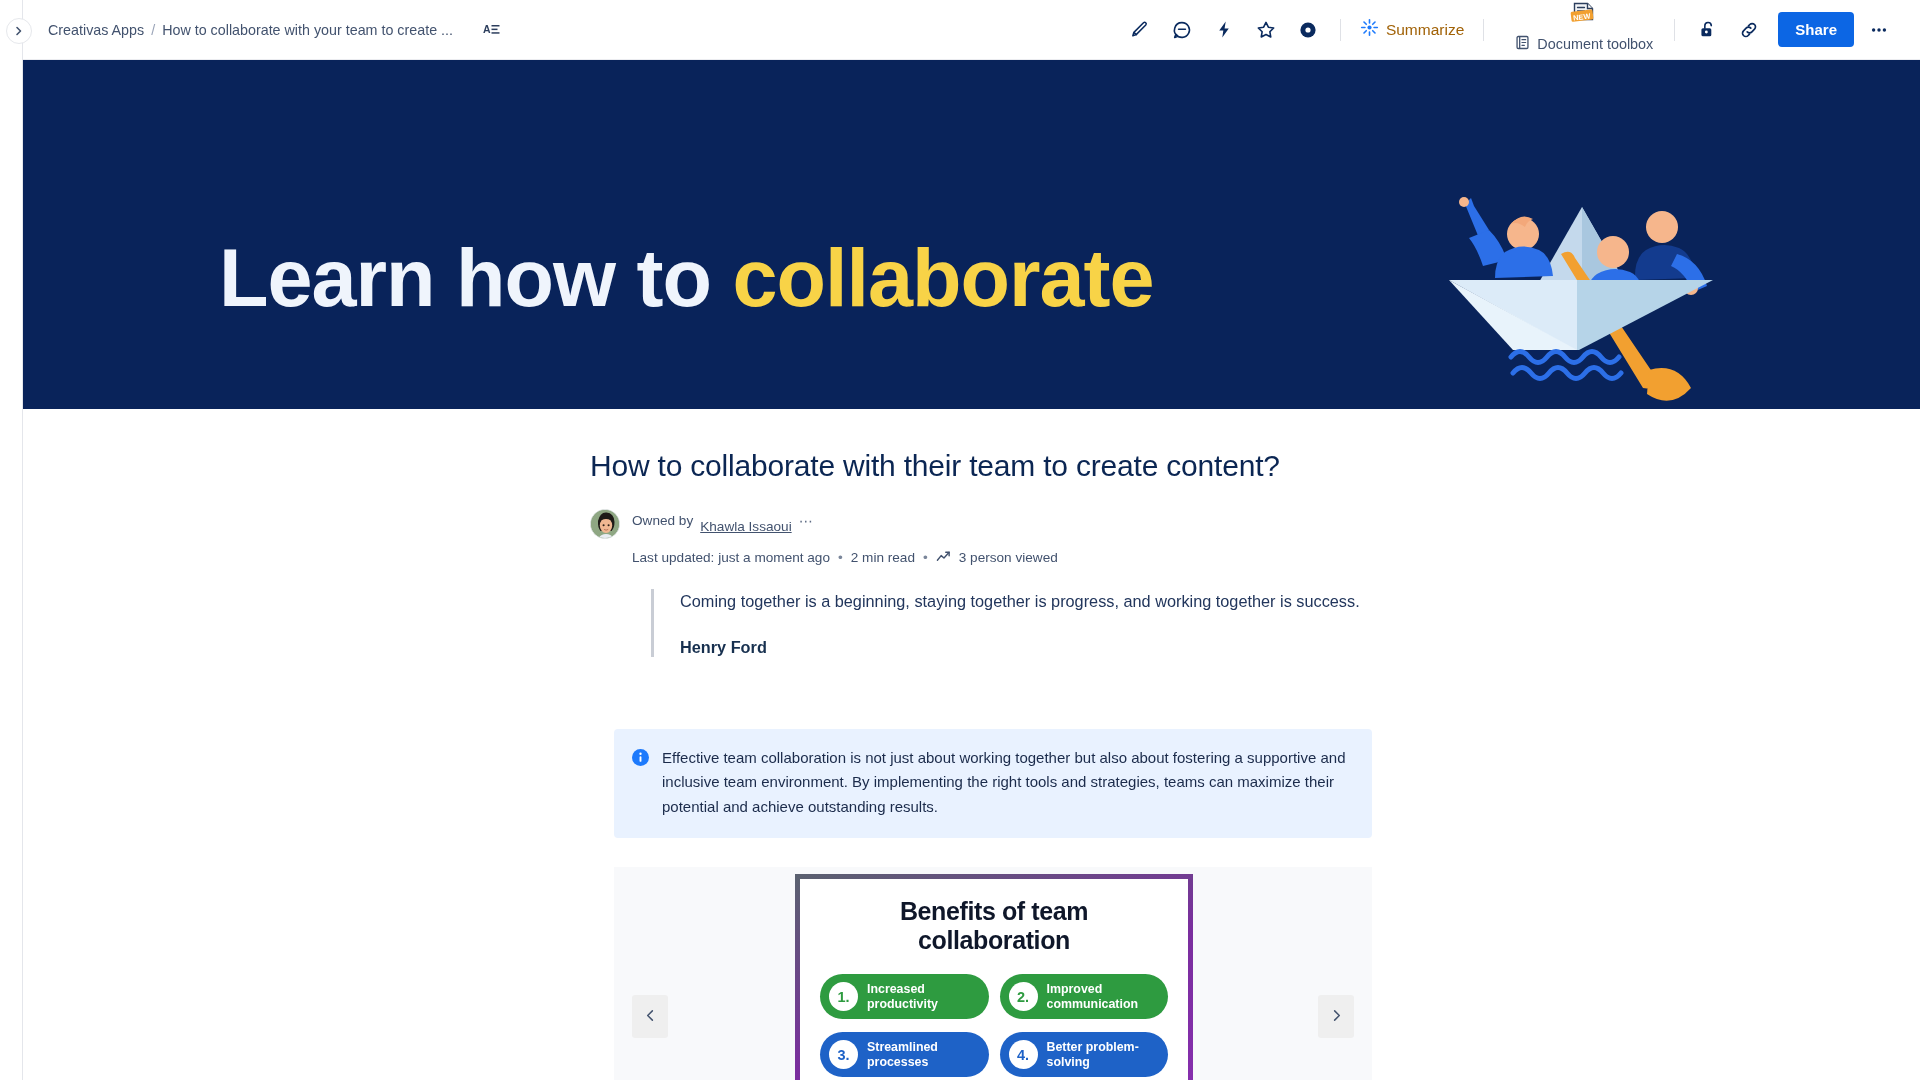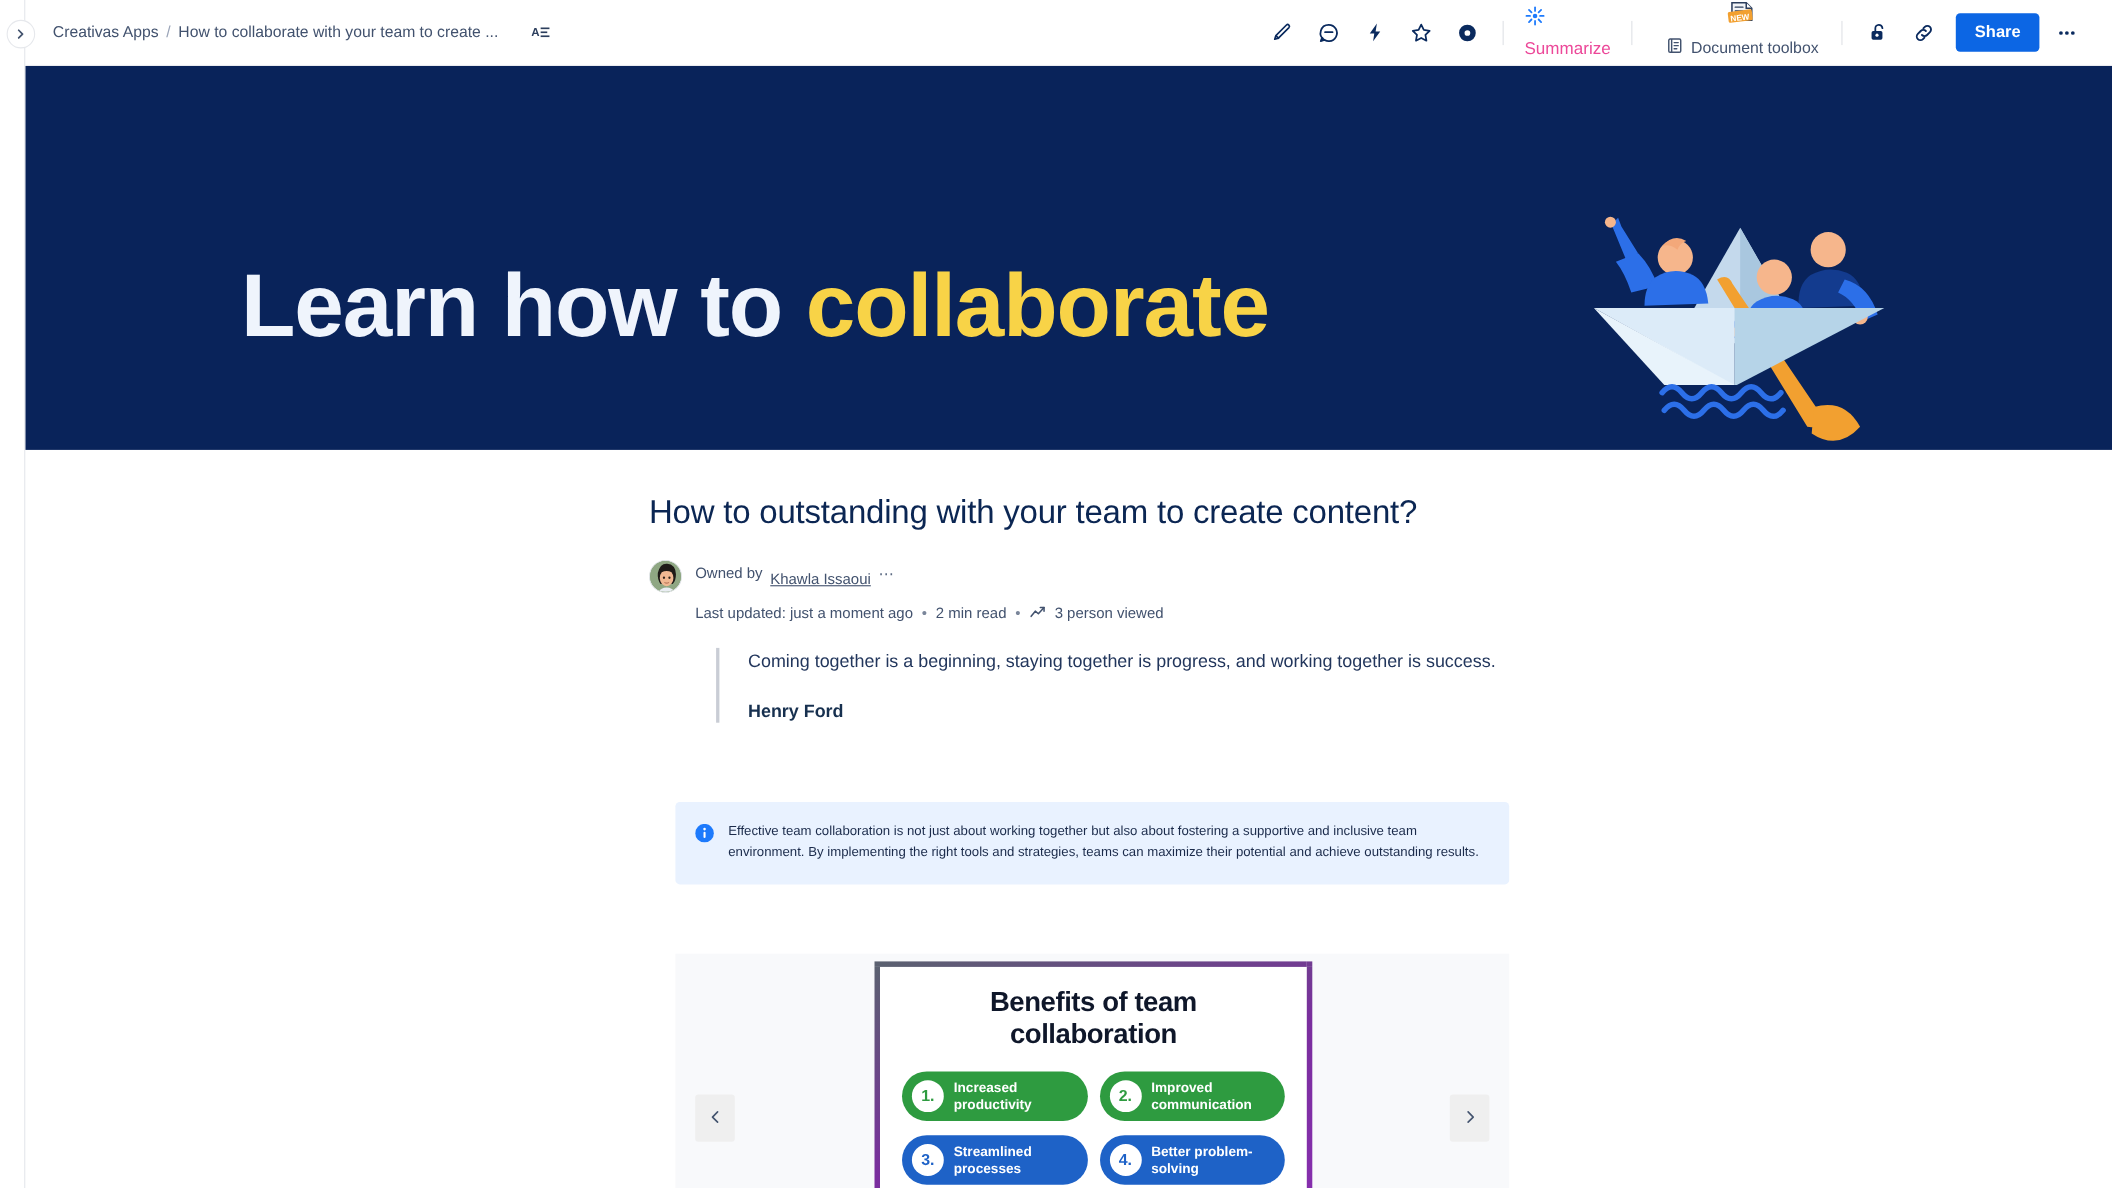--- a/index.html
+++ b/index.html
@@ -60,25 +60,24 @@
   .tb-icon {
     width: 34px; height: 34px;
     display: flex; align-items: center; justify-content: center;
     border-radius: 4px; cursor: pointer; color: #0A2A5E;
     margin: 0 4px;
   }
   .tb-div {
     width: 1px; height: 22px; background: #DFE1E6; margin: 0 11px;
   }
   .summarize {
-    display: flex; align-items: flex-start; gap: 7px;
-    font-size: 15.5px; color: #ec4899;
+    display: flex; align-items: center; gap: 7px;
+    font-size: 15.5px; color: #a16207;
     padding: 5px 8px; border-radius: 4px; cursor: pointer;
     white-space: nowrap;
-    flex-direction: column;
   }
 
   .toolbox {
     position: relative;
     display: flex; flex-direction: column; align-items: center;
     cursor: pointer; padding: 0 10px; margin-left: 10px;
     margin-top: 6px;
   }
   .toolbox-new {
     position: absolute; top: -13px; left: 50%;
@@ -178,21 +177,21 @@
   
   #info {
     position: absolute; left: 591px; top: 320px;
     width: 758px;
     background: #E9F2FF; border-radius: 4px;
     padding: 17px 20px 19px 18px;
     display: flex; gap: 13px;
   }
   .info-ic { flex: none; margin-top: 3px; }
   .info-text {
-    font-size: 12px; line-height: 1.62; color: #1B2B4B;
+    font-size: 15px; line-height: 1.62; color: #1B2B4B;
   }
 
   
   #carousel {
     position: absolute; left: 591px; top: 458px;
     width: 758px; height: 300px;
     background: #F8F9FB;
     overflow: hidden;
   }
   #slide {
@@ -420,21 +419,21 @@
         <path d="M84 185 q9 -11 18 0 q9 11 18 0 q9 -11 18 0 q9 11 18 0 q9 -11 18 0 q9 11 18 0"></path>
         <path d="M86 201 q9 -11 18 0 q9 11 18 0 q9 -11 18 0 q9 11 18 0 q9 -11 18 0 q9 11 18 0"></path>
       </g>
     </svg>
   </div>
 </div>
 
 <div id="doc">
   <div class="doc-inner">
 
-    <h1 id="doc-title">How to outstanding with your team to create content?</h1>
+    <h1 id="doc-title">How to collaborate with their team to create content?</h1>
 
     <div id="meta">
       <div id="avatar">
         <svg width="30" height="30" viewBox="0 0 30 30">
           <rect width="30" height="30" fill="#8FA783"></rect>
           <path d="M7 11 q2 -9 8.5 -8.5 Q23 3 23.5 12 q0 6 -3 9 l-11 0 q-3 -4 -2.5 -10z" fill="#1E1A17"></path>
           <ellipse cx="15" cy="15.5" rx="6.2" ry="7.4" fill="#F0B892"></ellipse>
           <path d="M8.6 12 q1 -6 6.6 -6 q5.8 0 6.4 6 q-2 -3 -6.6 -3 q-4.4 0 -6.4 3z" fill="#1E1A17"></path>
           <circle cx="12.6" cy="15.2" r="1.05" fill="#31231A"></circle>
           <circle cx="17.6" cy="15.2" r="1.05" fill="#31231A"></circle>

